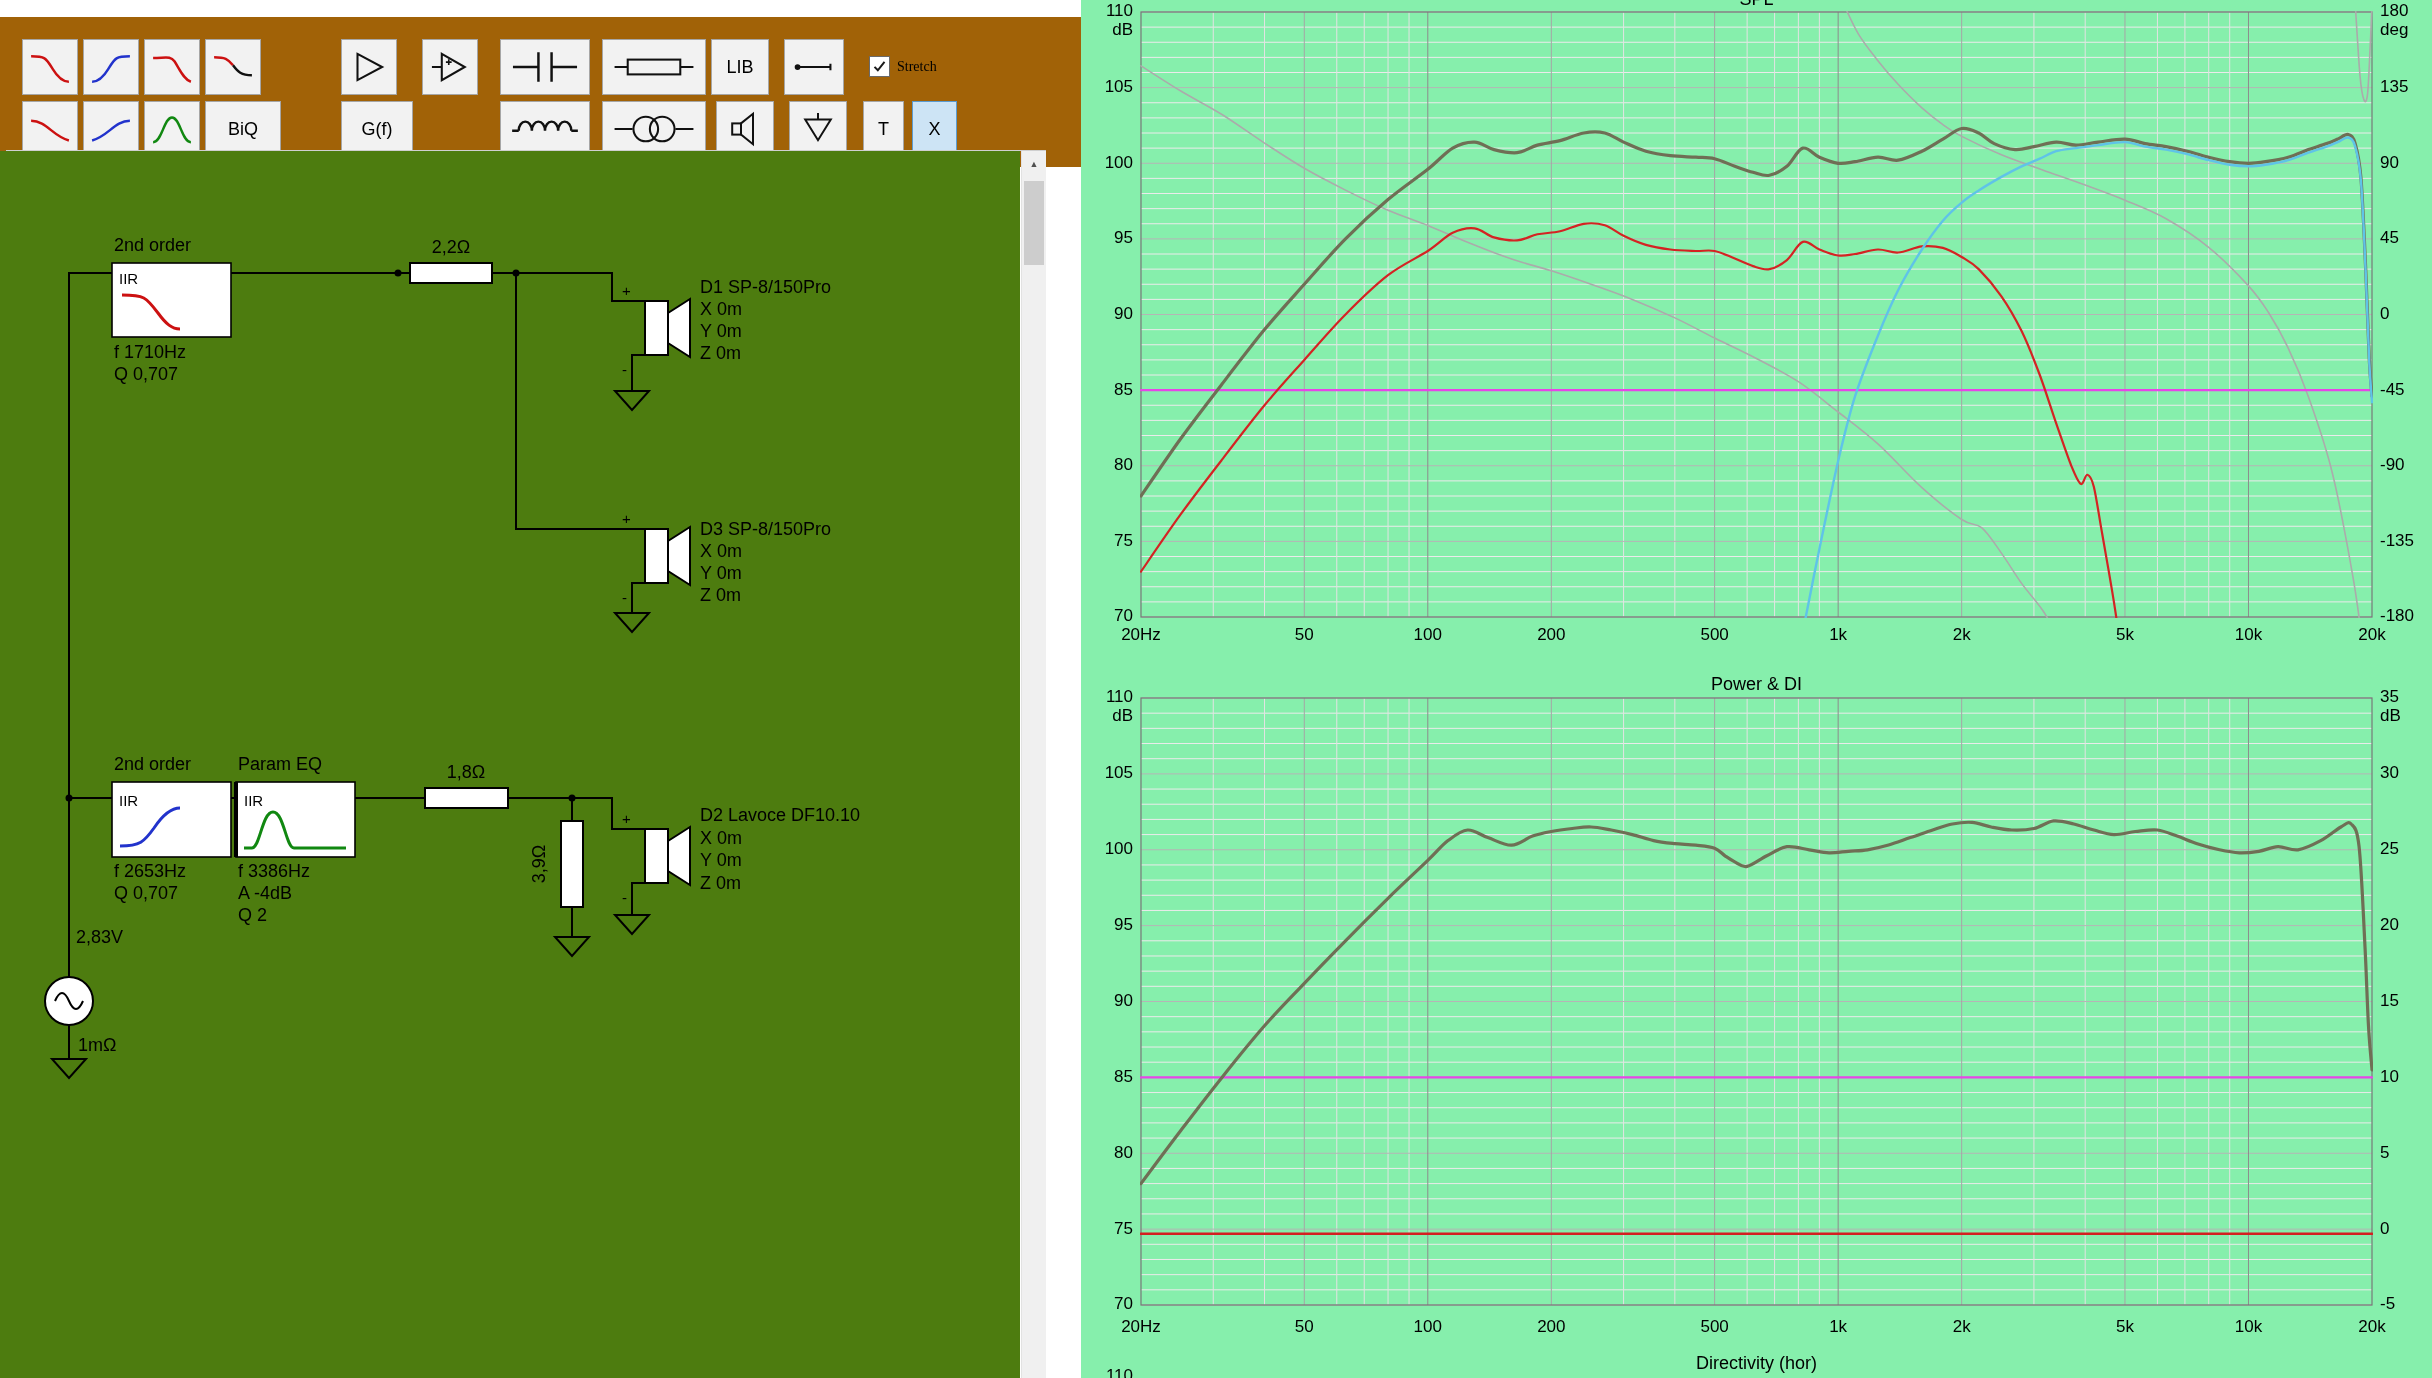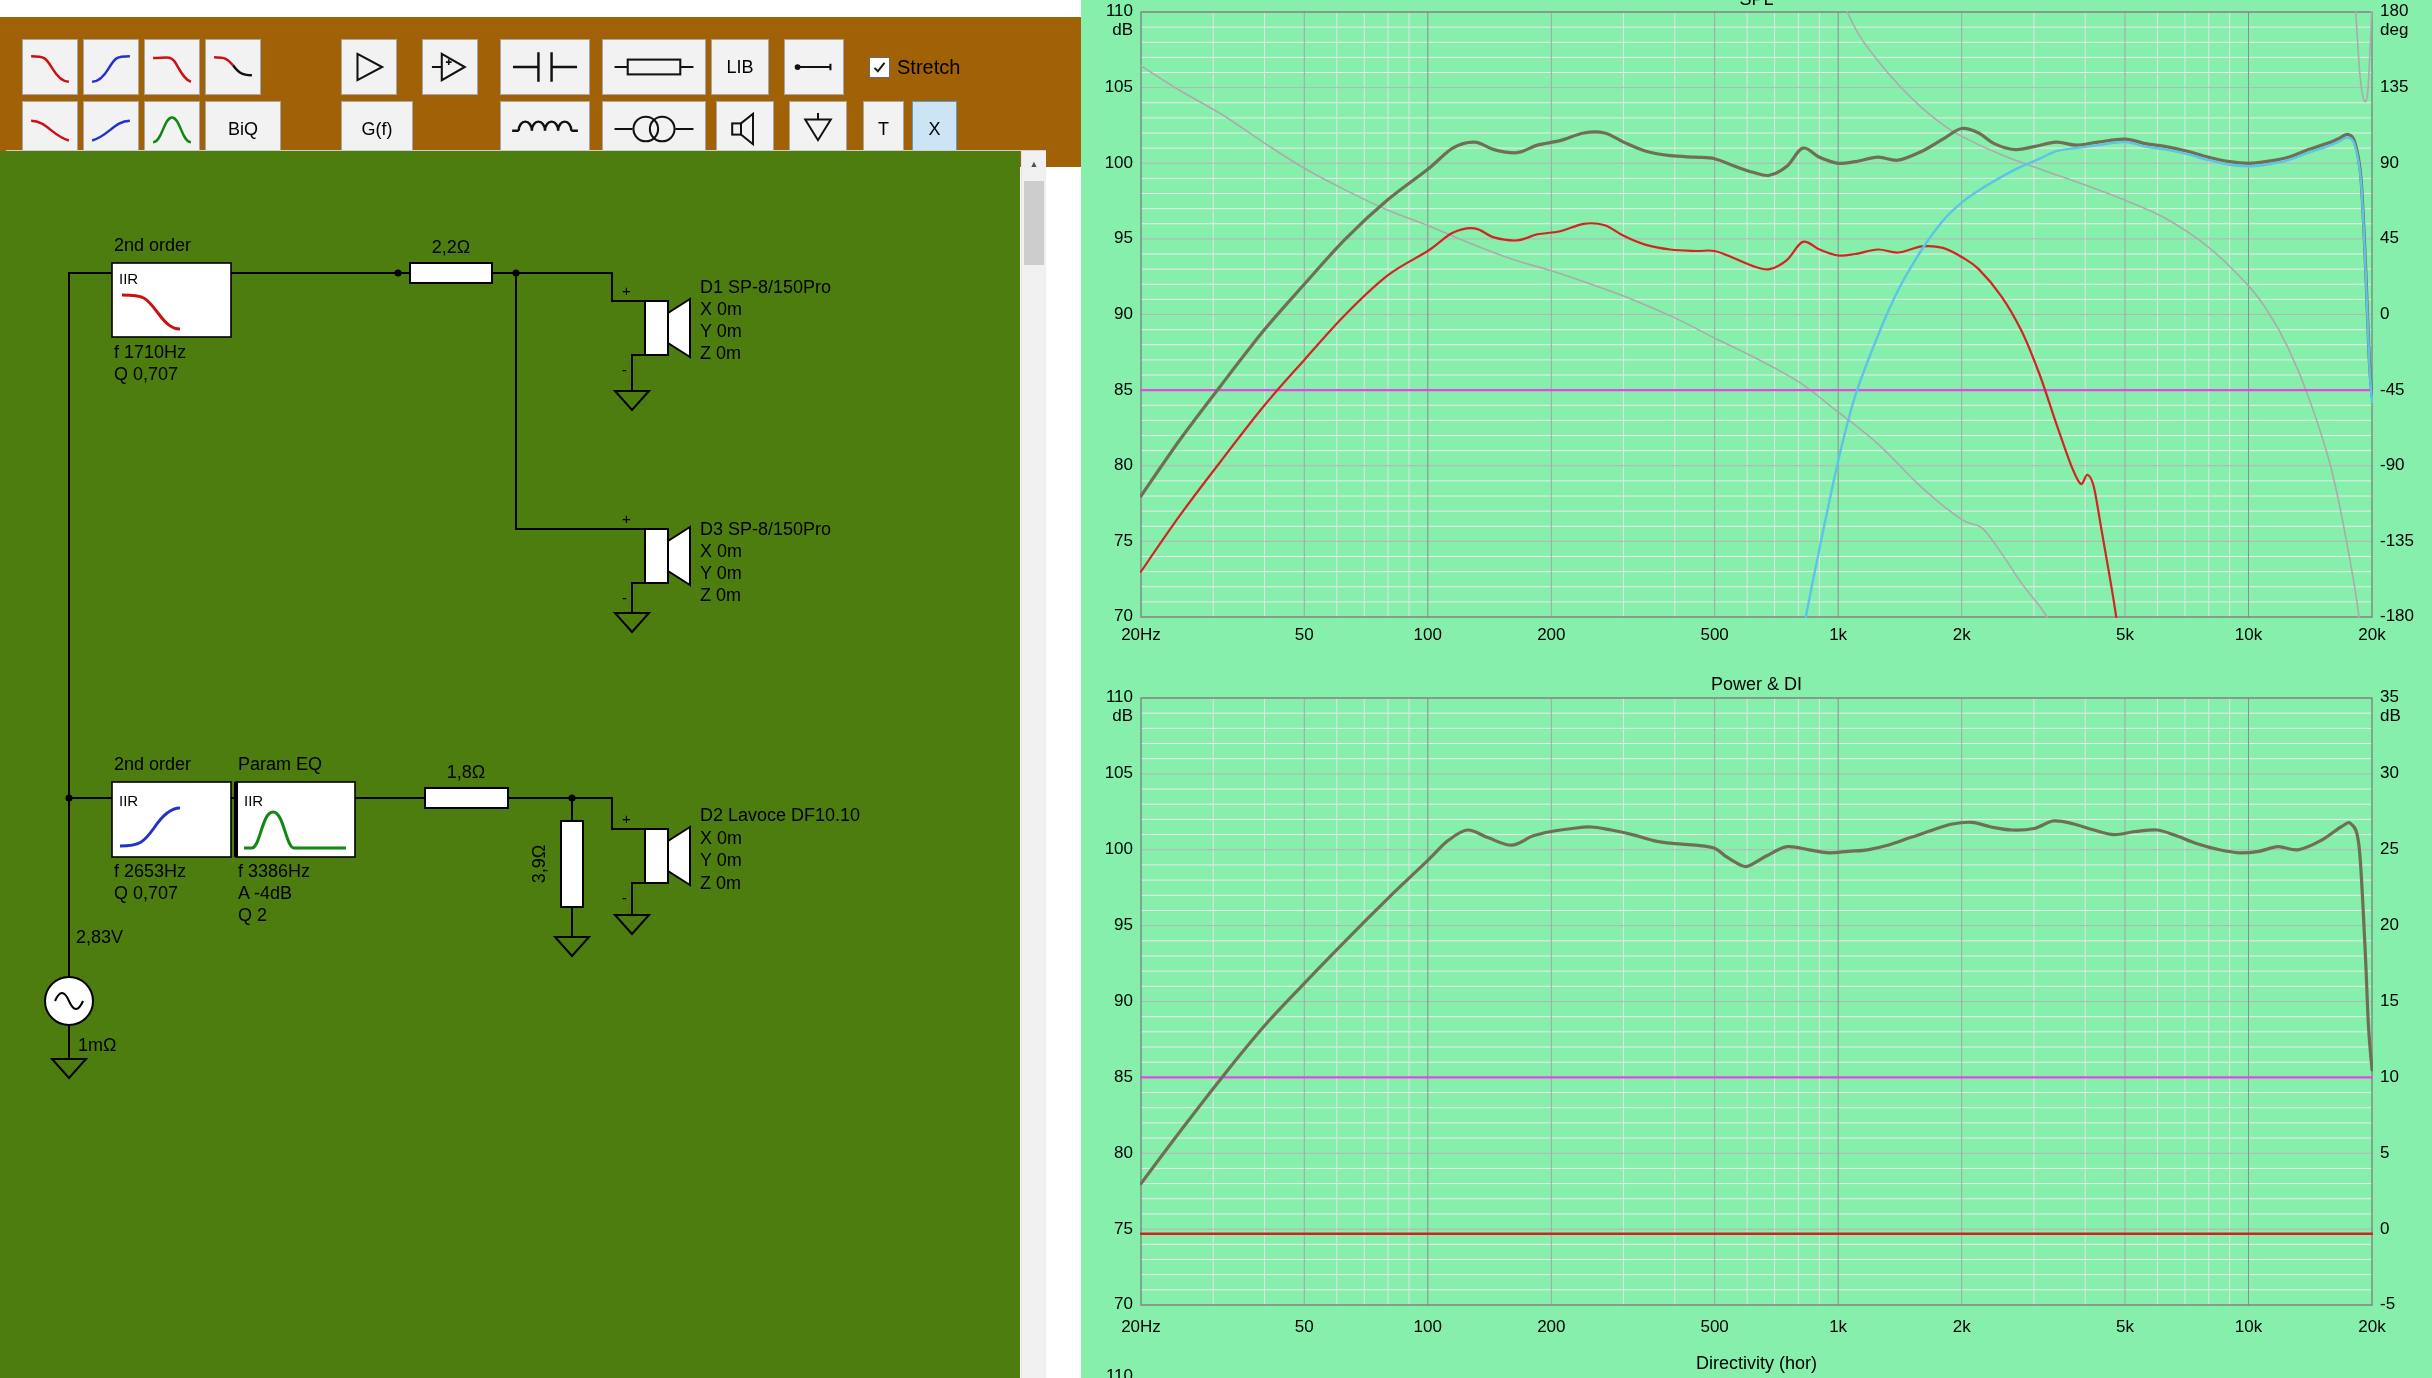--- a/index.html
+++ b/index.html
@@ -7,21 +7,21 @@
   .app{position:relative;width:2432px;height:1378px;background:#fff;}
   .left-panel{position:absolute;left:0;top:0;width:1081px;height:1378px;background:#fff;}
   .toolbar{position:absolute;left:0;top:0;width:1081px;height:150px;background:#a16207;margin-top:17px;}
   .tb{position:absolute;height:56px;box-sizing:border-box;background:#f2f2f2;border:1px solid #a6a6a6;
       display:flex;align-items:center;justify-content:center;font-size:18px;cursor:default;}
   .tb svg{display:block;}
   .tb.active{background:#cde4f5;border-color:#5b9bd0;}
   .chk-wrap{position:absolute;display:flex;align-items:center;gap:7px;}
   .chk{width:21px;height:21px;box-sizing:border-box;border:1px solid #6a6a6a;background:#fff;display:flex;align-items:center;justify-content:center;}
   .chk svg{display:block;}
-  .chk-label{font-size:20px;}
+  .chk-label{font-size:14px;font-family:Liberation Serif, serif;}
   .panel-sep{position:absolute;left:6px;top:150px;width:1040px;height:1px;background:#cfcfcf;}
   .schematic-wrap{position:absolute;left:0;top:151px;width:1020px;height:1227px;background:#4d7c0f;}
   svg text{font-family:"Liberation Sans",sans-serif;fill:#000;}
   .vscroll{position:absolute;left:1021px;top:151px;width:24px;height:1227px;background:#f0f0f0;border-left:1px solid #e2e2e2;}
   .scroll-up{position:absolute;left:0;top:0;width:24px;height:26px;background:#f0f0f0;display:flex;align-items:center;justify-content:center;font-size:9px;color:#505050;}
   .scroll-thumb{position:absolute;left:2px;top:30px;width:20px;height:84px;background:#cdcdcd;}
   .charts{position:absolute;left:1081px;top:0;width:1351px;height:1378px;background:#86efac;}
   .charts svg{display:block;}
 </style>
 </head>

